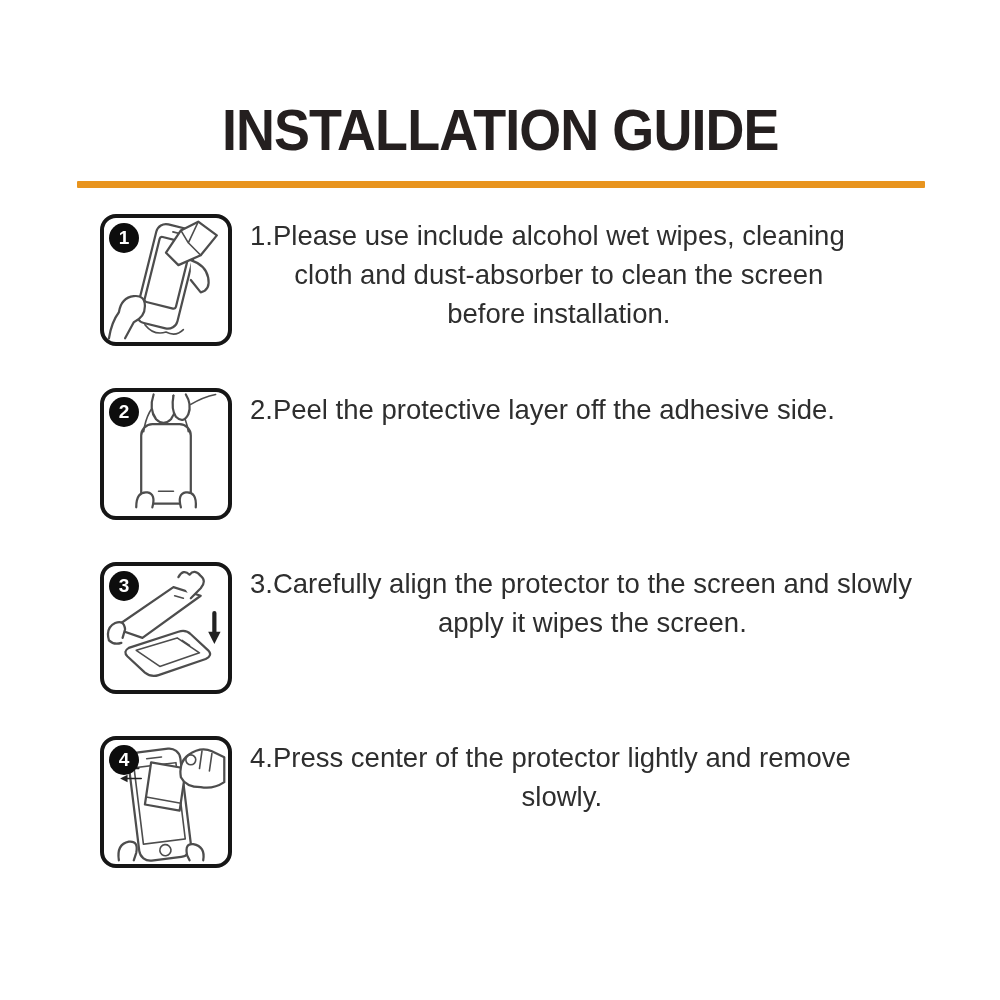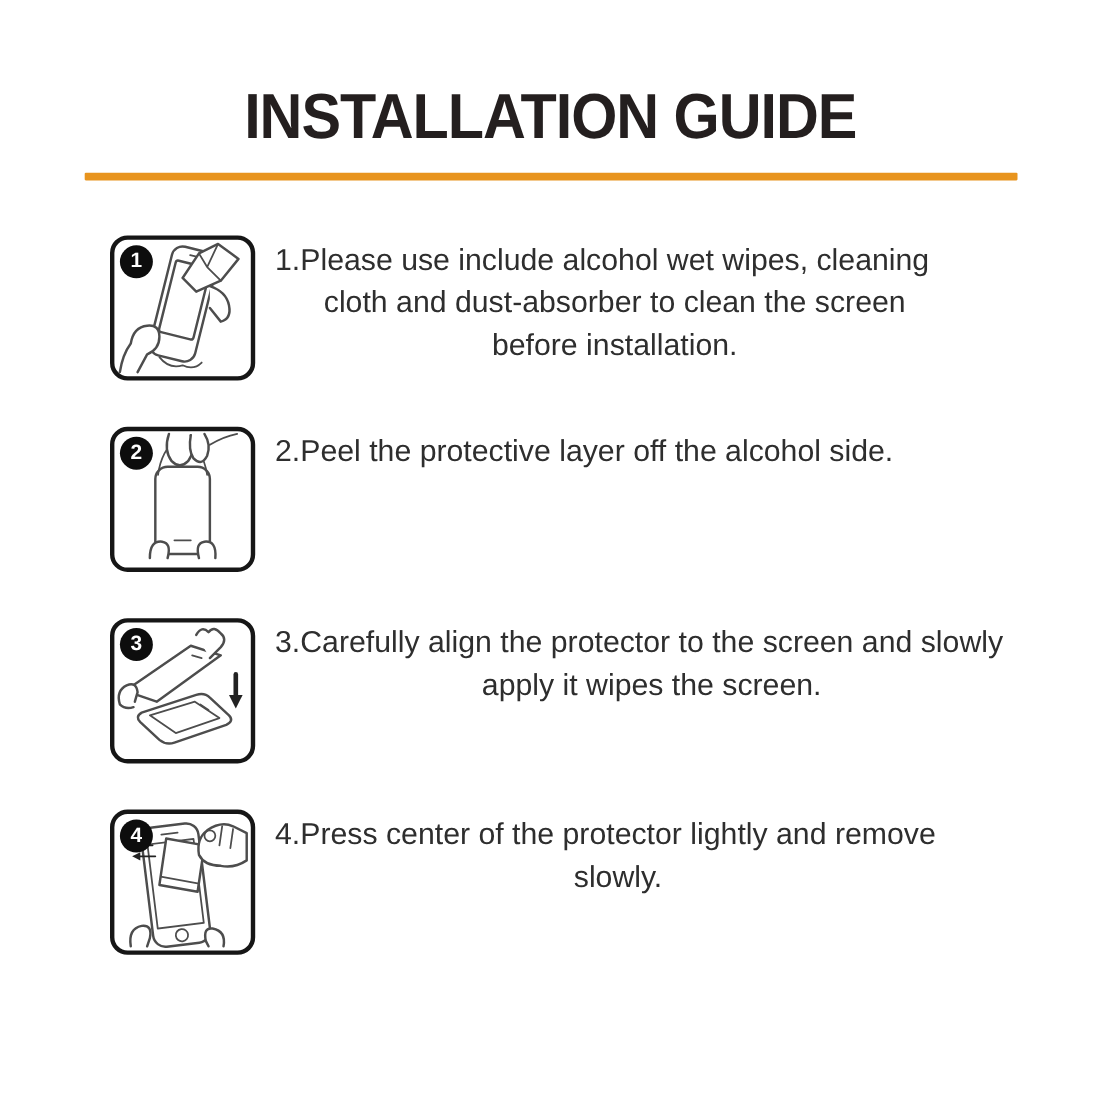--- a/index.html
+++ b/index.html
@@ -6,21 +6,21 @@
   body {
     width: 1000px; height: 1000px;
     font-family: "Liberation Sans", sans-serif;
     color: #2e2e2e;
     position: relative;
     overflow: hidden;
   }
   .page { position: absolute; inset: 0; background: #fff; }
 
   
-  .header { padding-top: 72px; text-align: center; }
+  .header { padding-top: 96px; text-align: center; }
   .title {
     margin: 0;
     font-size: 58px;
     font-weight: bold;
     color: #241f1f;
     letter-spacing: -1px;
     display: inline-block;
     transform: scaleX(0.93);
     transform-origin: center;
     white-space: nowrap;
@@ -122,21 +122,21 @@
           <path class="thin" d="M32,32 C34,16 42,8 47,4 M68,32 C66,18 59,10 53,4"></path>
           <path class="wh" d="M40,2 Q36,14 42,22 Q48,28 54,22 Q60,14 56,3"></path>
           <path class="wh" d="M56,3 Q54,14 58,20 Q64,26 68,18 Q71,10 66,2"></path>
           <path class="thin" d="M70,10 Q80,4 90,2"></path>
           <path class="wh" d="M26,93 Q26,80 35,81 Q42,82 39,93"></path>
           <path class="wh" d="M74,93 Q75,80 66,81 Q59,82 62,93"></path>
         </svg>
       </div>
       <div class="step-text">
         <span class="step-num">2.</span>
-        <span class="step-body">Peel the protective layer off the alcohol side.</span>
+        <span class="step-body">Peel the protective layer off the adhesive side.</span>
       </div>
     </div>
 
     <div class="step-row">
       <div class="illus-box">
         <div class="badge">3</div>
         <svg class="illus" viewBox="0 0 100 100" aria-hidden="true">
           <path class="wh" d="M20,66 L60,53 Q66,51 70,55 L84,68 Q88,72 82,75 L44,88 Q38,90 33,86 L19,73 Q15,69 20,66 Z"></path>
           <path class="thin" d="M26,68 L59,58 L77,70 L45,81 Z"></path>
           <line x1="63" y1="60" x2="69" y2="64" class="thin"></line>

